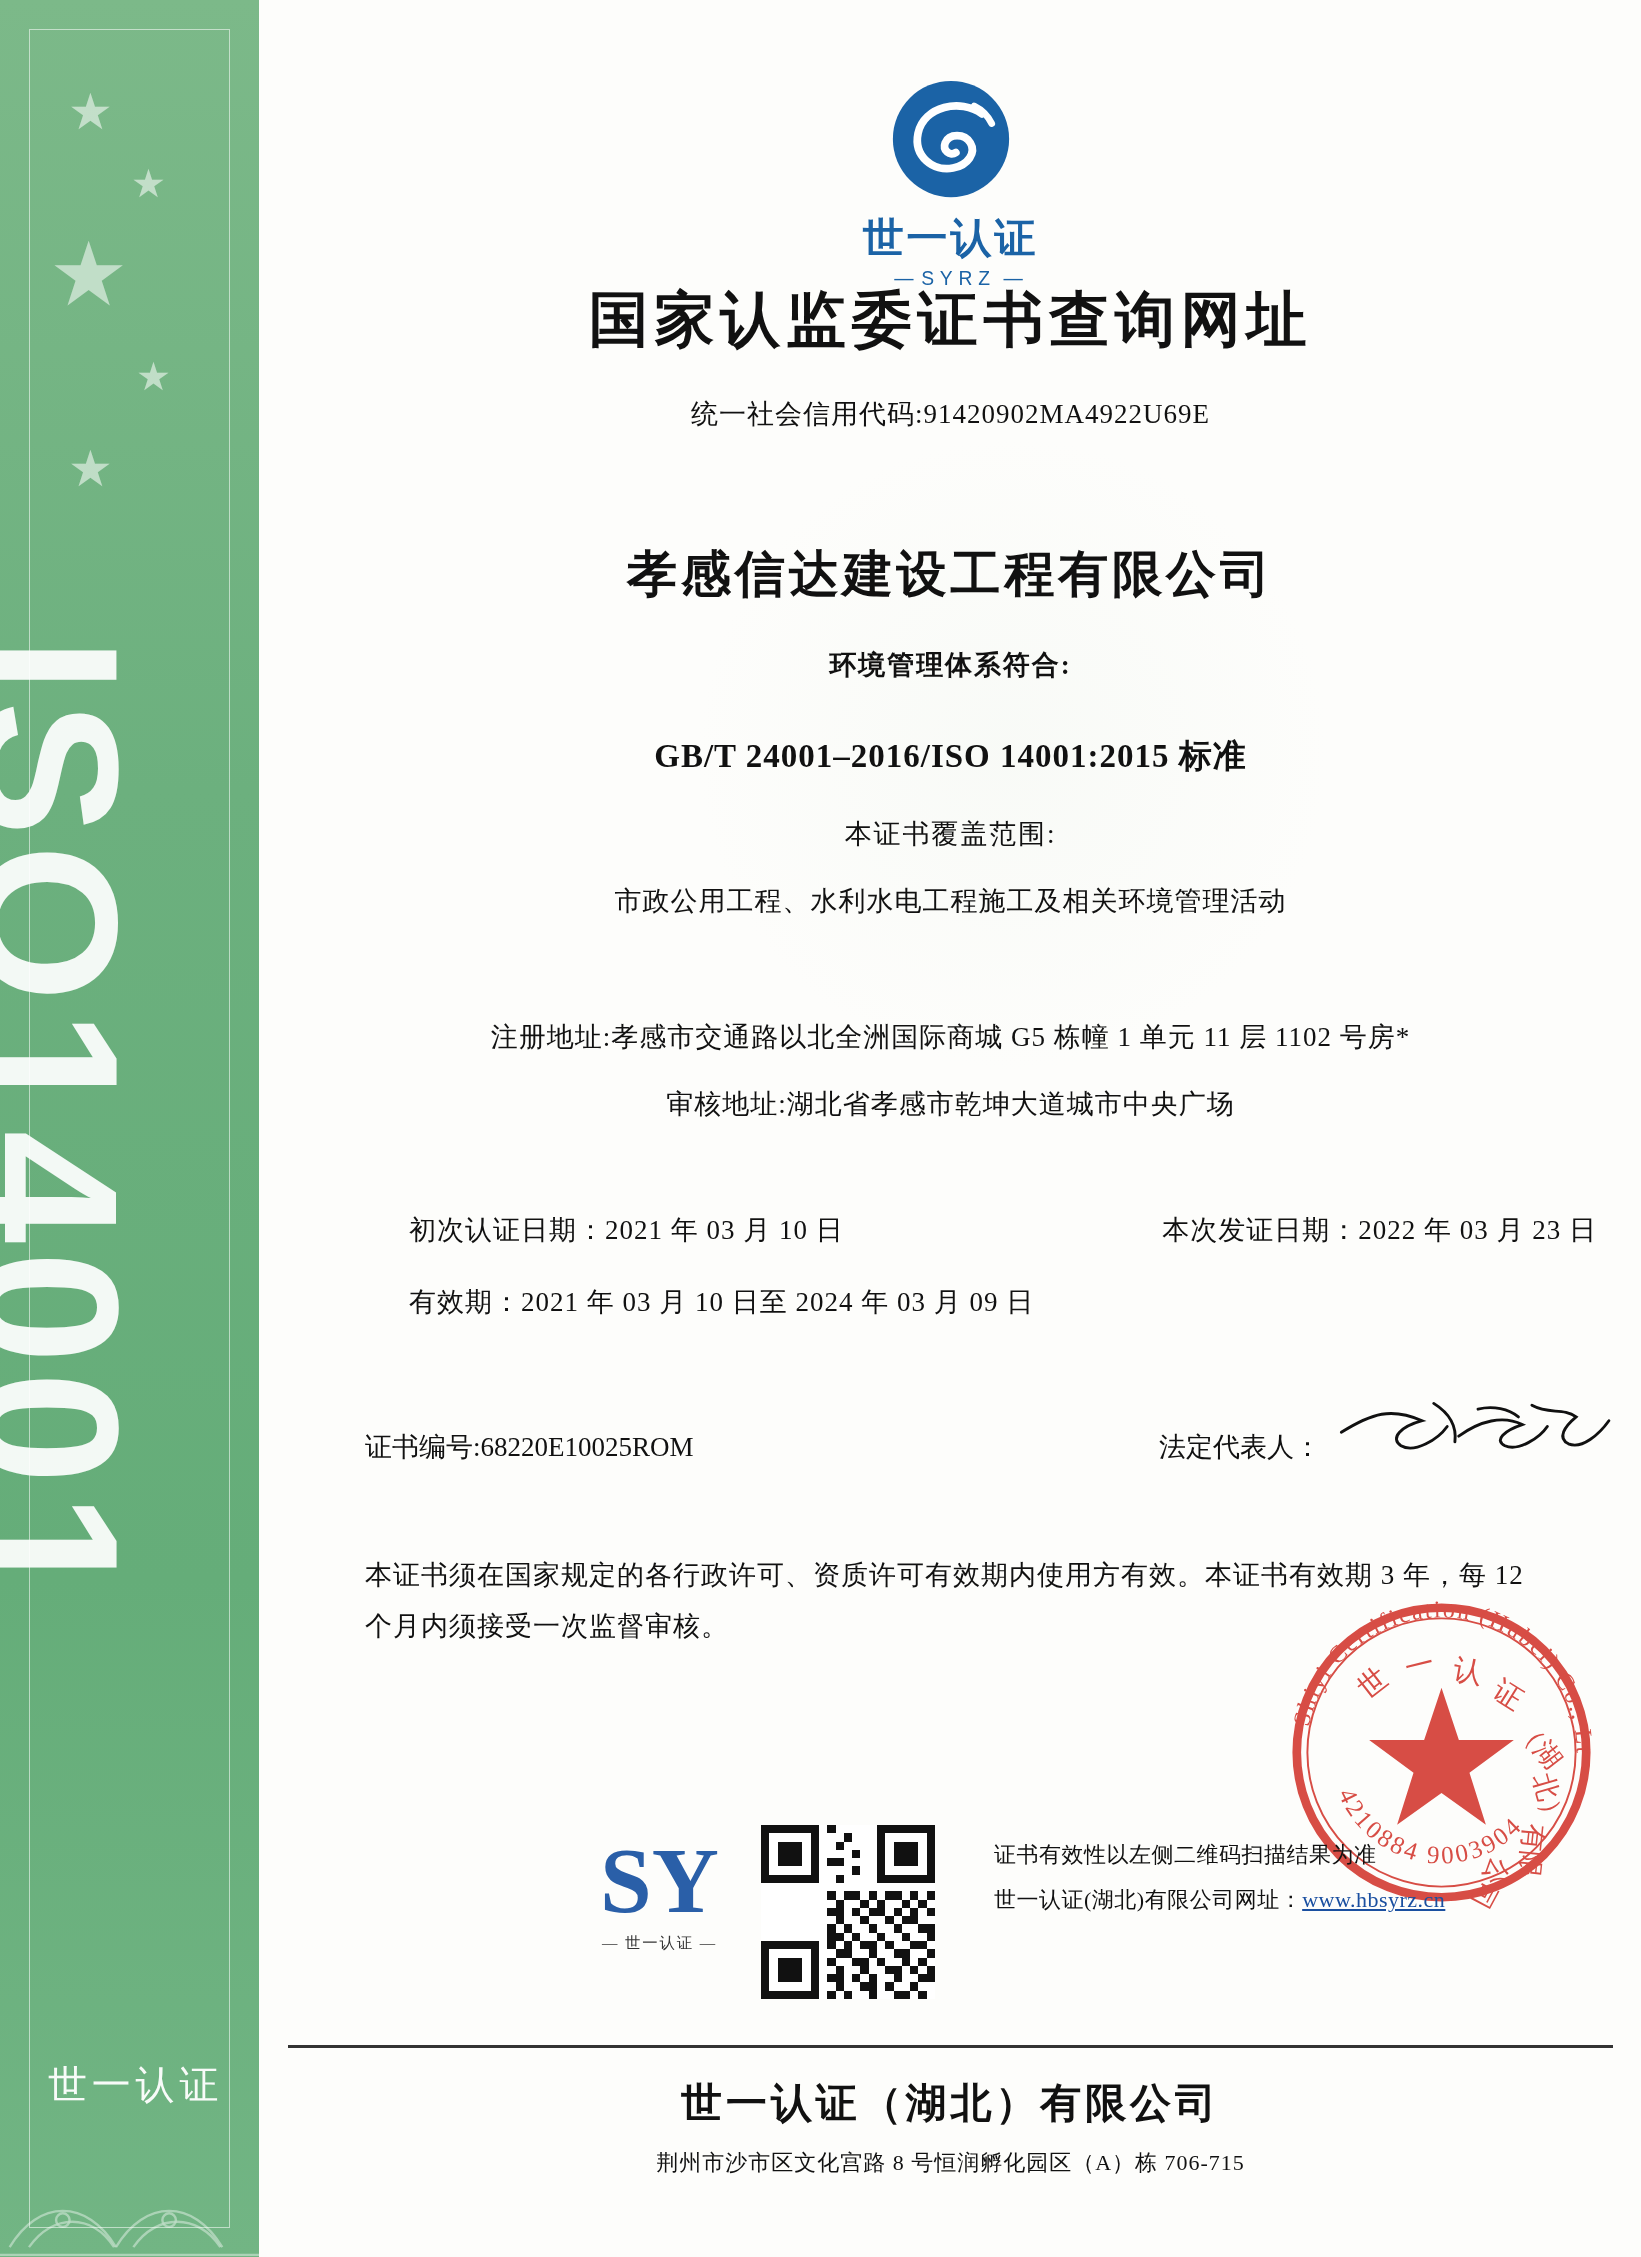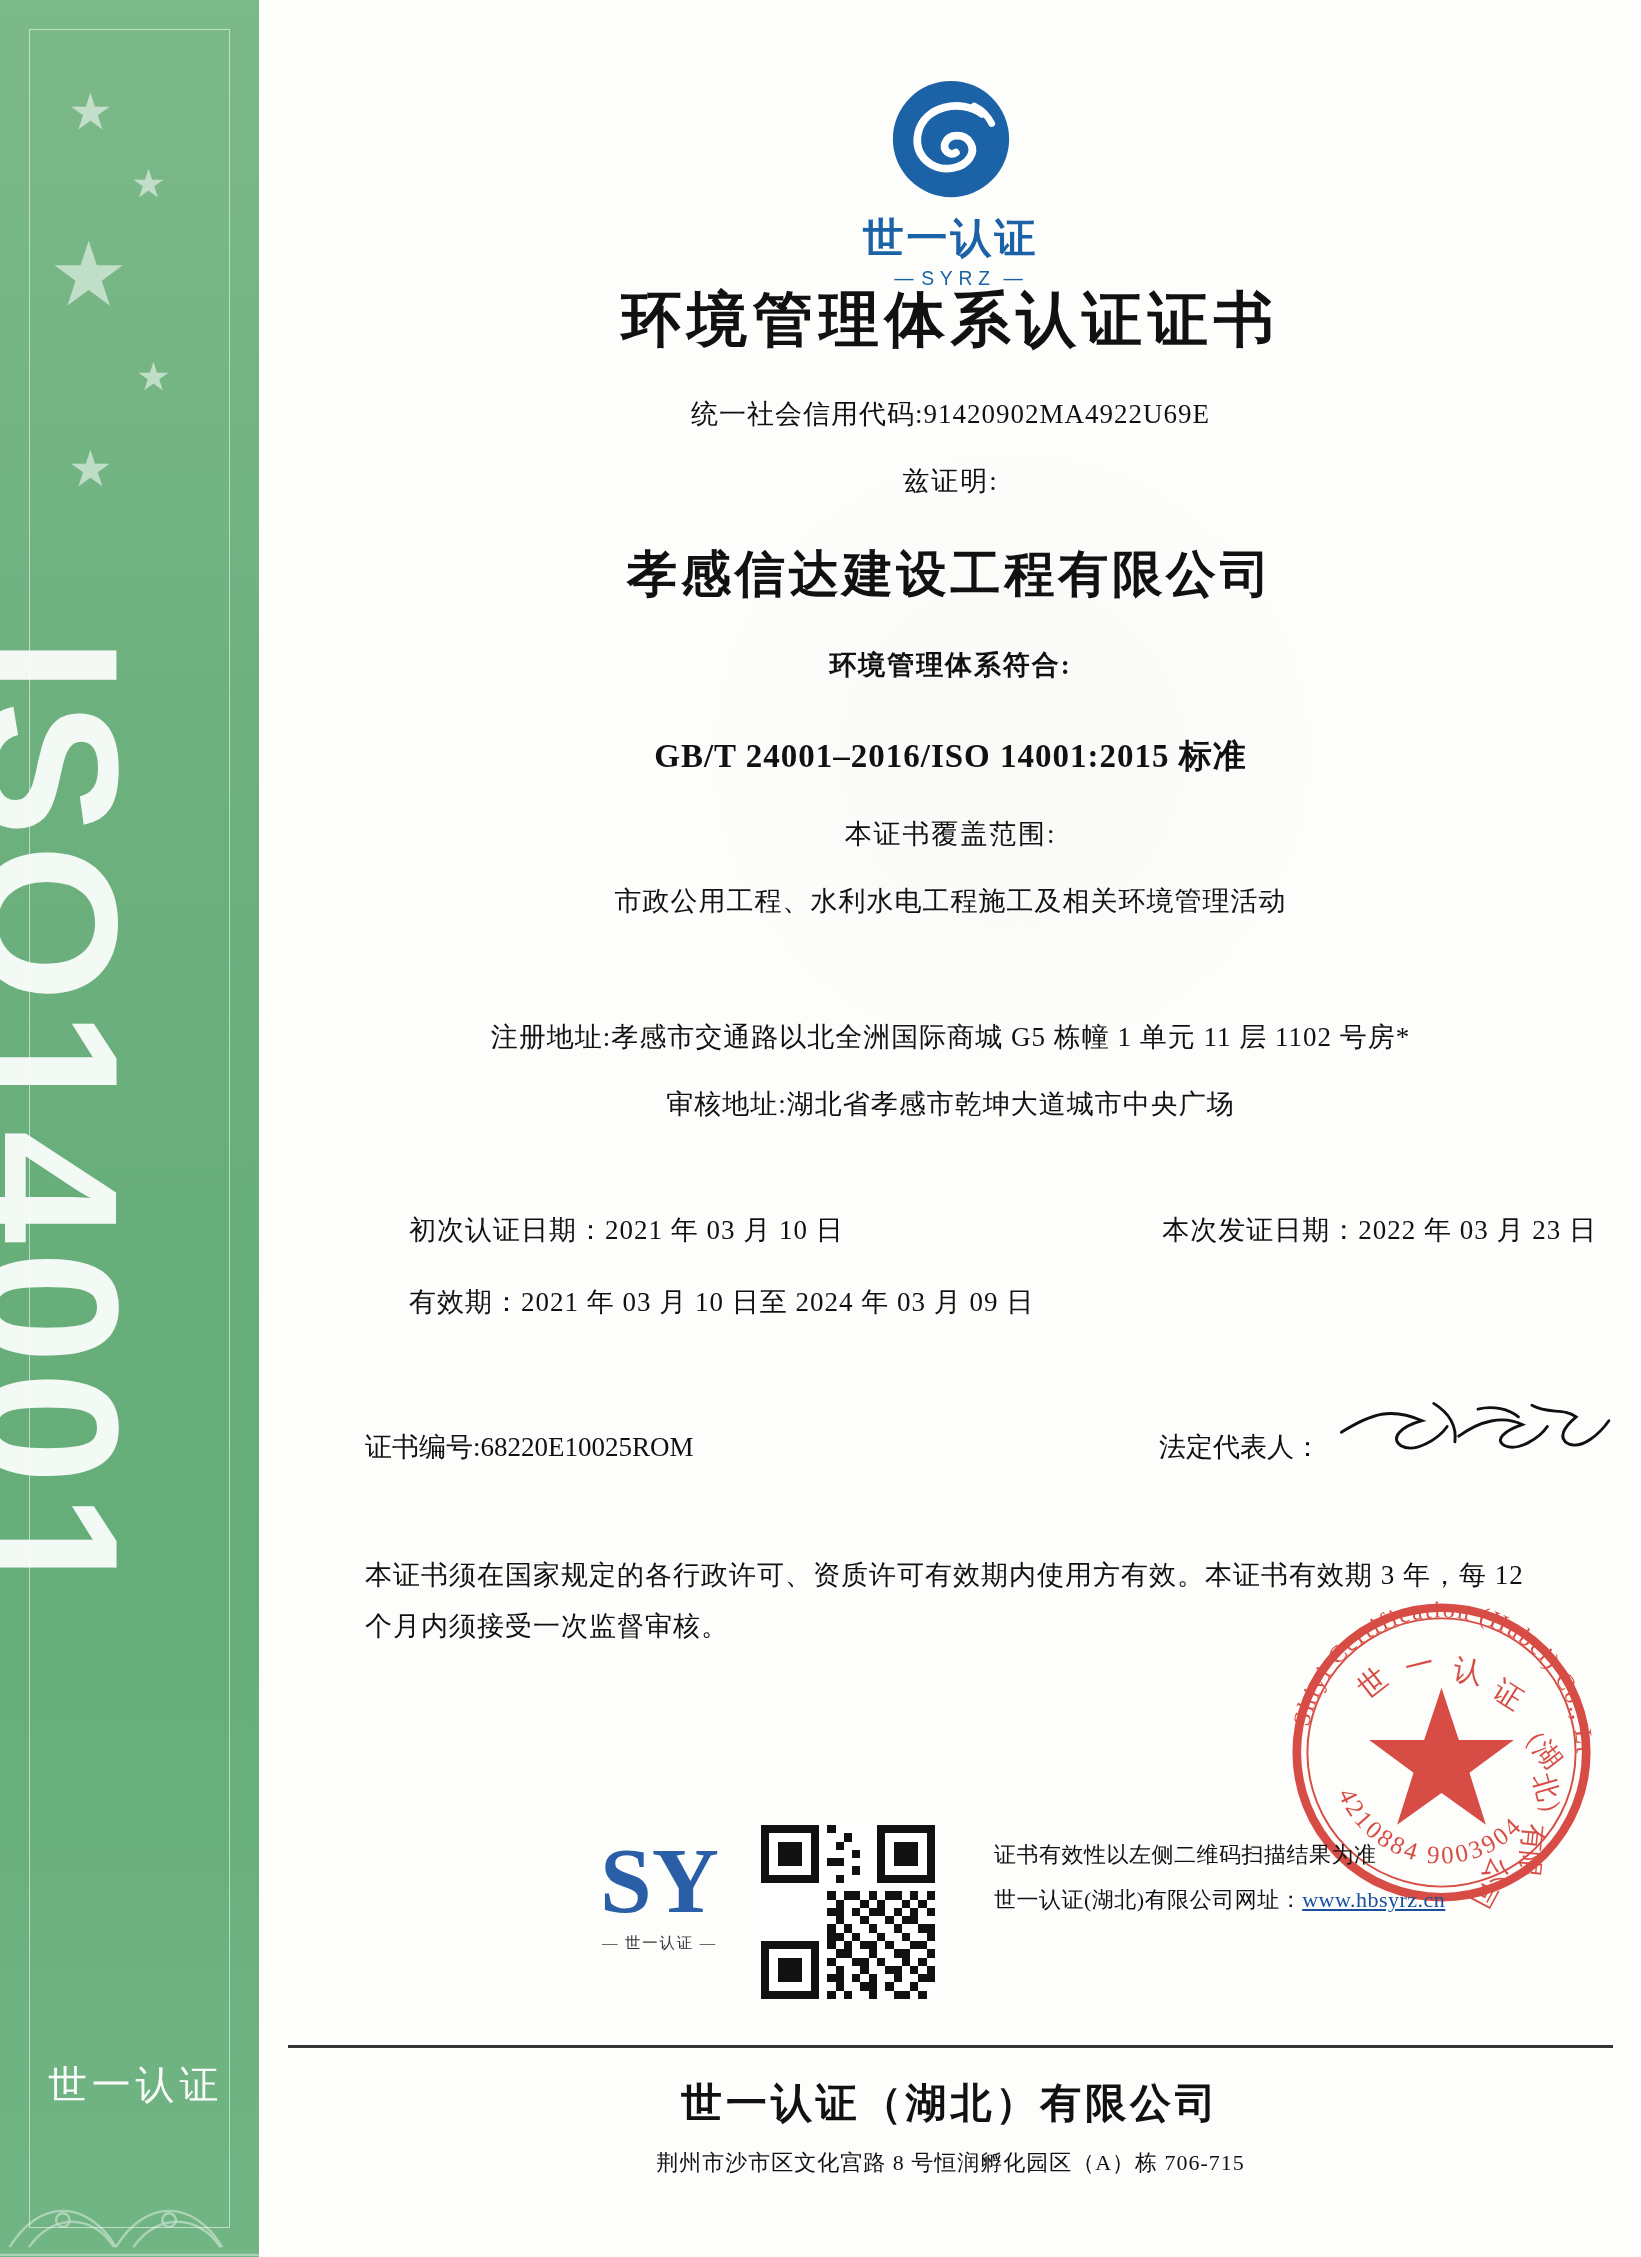--- a/index.html
+++ b/index.html
@@ -344,24 +344,23 @@
         <circle cx="64" cy="64" r="60" fill="#1b63a6"></circle>
         <path d="M96 38 C 74 22, 36 30, 30 58 C 25 82, 46 98, 66 94 C 82 91, 90 78, 84 68 C 78 58, 62 58, 58 68 C 55 76, 63 82, 69 78" fill="none" stroke="#ffffff" stroke-width="8" stroke-linecap="round"></path>
         <path d="M88 30 C 96 34, 102 40, 106 48" fill="none" stroke="#ffffff" stroke-width="7" stroke-linecap="round"></path>
       </svg>
       <div class="logo-name">世一认证</div>
       <div class="logo-sub">
         <span class="dash">—</span><span>SYRZ</span><span class="dash">—</span>
       </div>
     </div>
 
-    <div class="cert-title">环境管理体系认证证书</div>
+    <div class="cert-title">国家认监委证书查询网址</div>
 
     <div class="line-center usc-code">统一社会信用代码:91420902MA4922U69E</div>
-    <div class="line-center hereby">兹证明:</div>
     <div class="line-center company">孝感信达建设工程有限公司</div>
     <div class="line-center conform">环境管理体系符合:</div>
     <div class="line-center standard">GB/T 24001–2016/ISO 14001:2015 标准</div>
     <div class="line-center scope-lbl">本证书覆盖范围:</div>
     <div class="line-center scope-val">市政公用工程、水利水电工程施工及相关环境管理活动</div>
     <div class="line-center addr-reg">注册地址:孝感市交通路以北全洲国际商城 G5 栋幢 1 单元 11 层 1102 号房*</div>
     <div class="line-center addr-audit">审核地址:湖北省孝感市乾坤大道城市中央广场</div>
 
     <div class="date-row date-row-1">
       <span>初次认证日期：2021 年 03 月 10 日</span>

